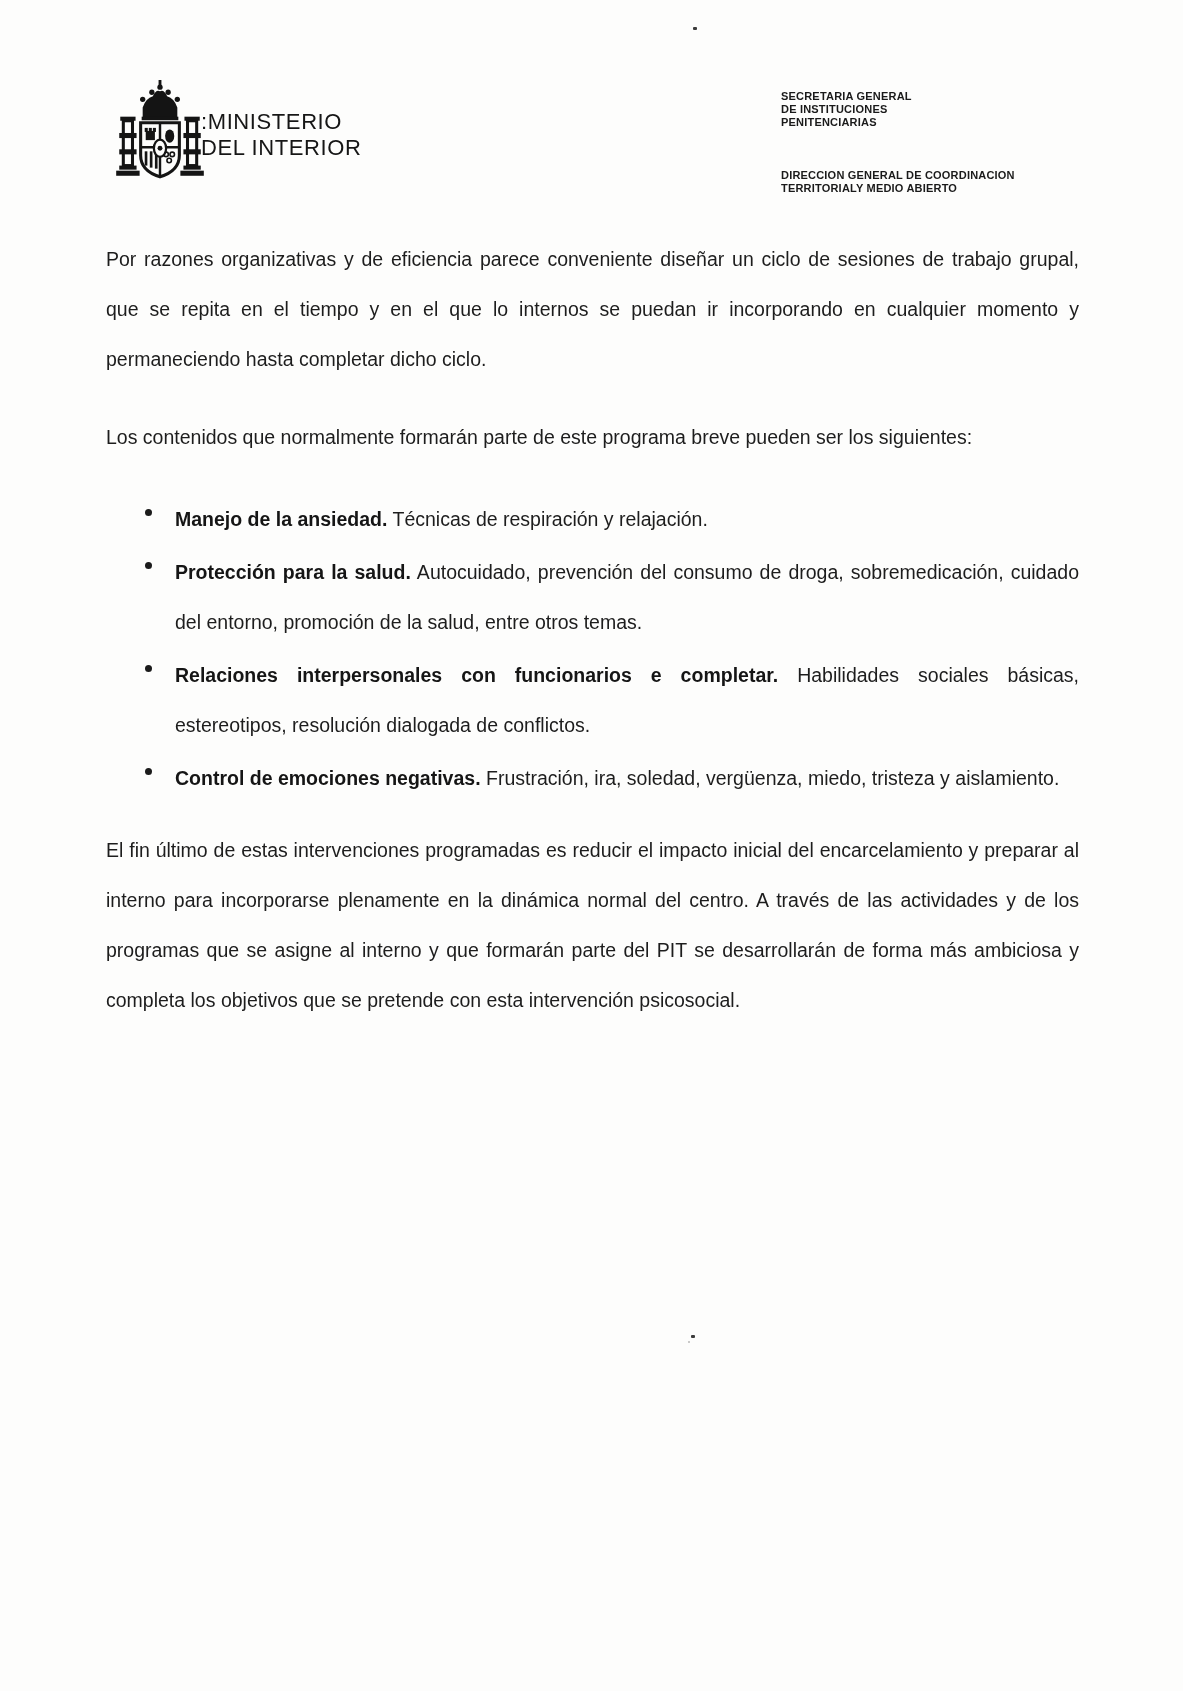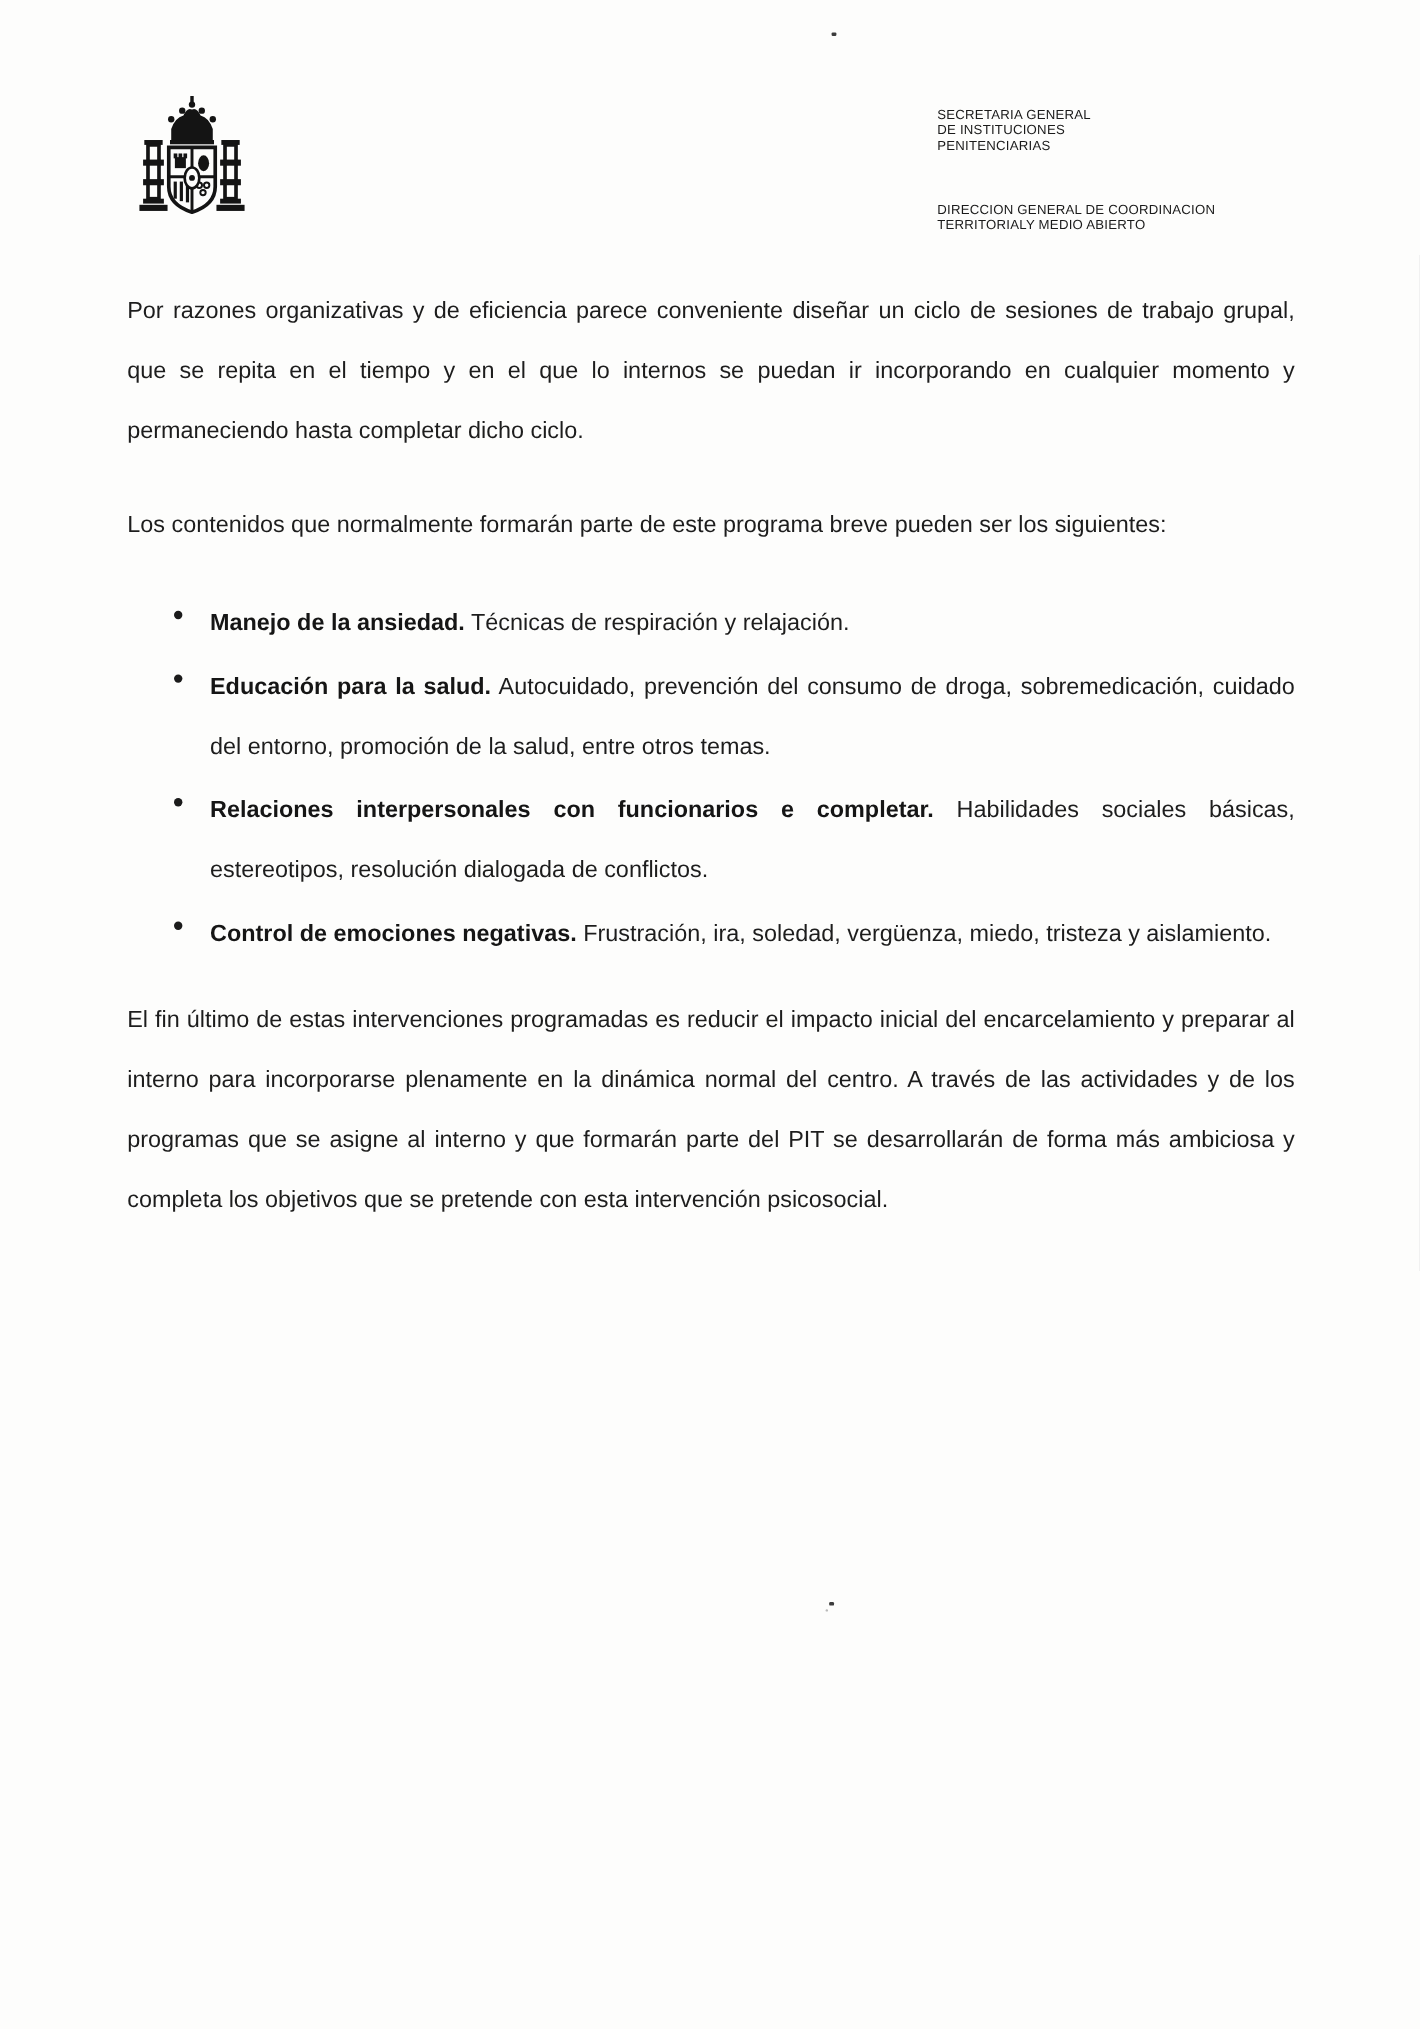--- a/index.html
+++ b/index.html
@@ -14,21 +14,21 @@
   }
   
   .logo{position:absolute;left:111px;top:80px;width:98px;height:108px;}
   .ministry{
     position:absolute;left:201px;top:109px;
     font-size:22px;line-height:26px;letter-spacing:.6px;color:#161616;
     white-space:nowrap;
   }
   .org{
     position:absolute;left:781px;
-    font-size:11px;font-weight:400;line-height:13px;letter-spacing:.2px;
+    font-size:11px;font-weight:700;line-height:13px;letter-spacing:.2px;
     color:#1a1a1a;white-space:nowrap;
   }
   .org-top{top:90px;}
   .org-bottom{top:169px;}
   
   .doc-body{
     position:absolute;left:106px;top:234px;width:973px;
     font-size:19.5px;line-height:50px;
     text-align:justify;color:#1d1d1d;
   }
@@ -97,20 +97,24 @@
 
       <circle cx="54" cy="73" r="2.2" fill="none" stroke="#141414" stroke-width="1.6"></circle>
       <circle cx="60" cy="73" r="2.2" fill="none" stroke="#141414" stroke-width="1.6"></circle>
       <circle cx="57" cy="79" r="2.2" fill="none" stroke="#141414" stroke-width="1.6"></circle>
 
       <ellipse cx="48" cy="67" rx="6" ry="8.5" fill="#fdfdfc" stroke="#141414" stroke-width="2.2"></ellipse>
       <circle cx="48" cy="67" r="2.4" fill="#141414"></circle>
     </svg>
   </div>
 
+  <div class="ministry">
+    <div>:MINISTERIO</div>
+    <div>DEL INTERIOR</div>
+  </div>
 
   <div class="org org-top">
     <div>SECRETARIA GENERAL</div>
     <div>DE INSTITUCIONES</div>
     <div>PENITENCIARIAS</div>
   </div>
   <div class="org org-bottom">
     <div>DIRECCION GENERAL DE COORDINACION</div>
     <div>TERRITORIALY MEDIO ABIERTO</div>
   </div>
@@ -119,21 +123,21 @@
 
     <p class="p-intro">Por razones organizativas y de eficiencia parece conveniente diseñar un ciclo de sesiones de trabajo grupal, que se repita en el tiempo y en el que lo internos se puedan ir incorporando en cualquier momento y permaneciendo hasta completar dicho ciclo.</p>
 
     <p class="p-contents">Los contenidos que normalmente formarán parte de este programa breve pueden ser los siguientes:</p>
 
     <ul class="bullets">
       <li>
         <span class="topic-title">Manejo de la ansiedad.</span><span> Técnicas de respiración y relajación.</span>
       </li>
       <li>
-        <span class="topic-title">Educación para la salud.</span><span> Autocuidado, prevención del consumo de droga, sobremedicación, cuidado del entorno, promoción de la salud, entre otros temas.</span>
+        <span class="topic-title">Protección para la salud.</span><span> Autocuidado, prevención del consumo de droga, sobremedicación, cuidado del entorno, promoción de la salud, entre otros temas.</span>
       </li>
       <li>
         <span class="topic-title">Relaciones interpersonales con funcionarios e completar.</span><span> Habilidades sociales básicas, estereotipos, resolución dialogada de conflictos.</span>
       </li>
       <li>
         <span class="topic-title">Control de emociones negativas.</span><span> Frustración, ira, soledad, vergüenza, miedo, tristeza y aislamiento.</span>
       </li>
     </ul>
 
     <p class="p-closing">El fin último de estas intervenciones programadas es reducir el impacto inicial del encarcelamiento y preparar al interno para incorporarse plenamente en la dinámica normal del centro. A través de las actividades y de los programas que se asigne al interno y que formarán parte del PIT se desarrollarán de forma más ambiciosa y completa los objetivos que se pretende con esta intervención psicosocial.</p>

